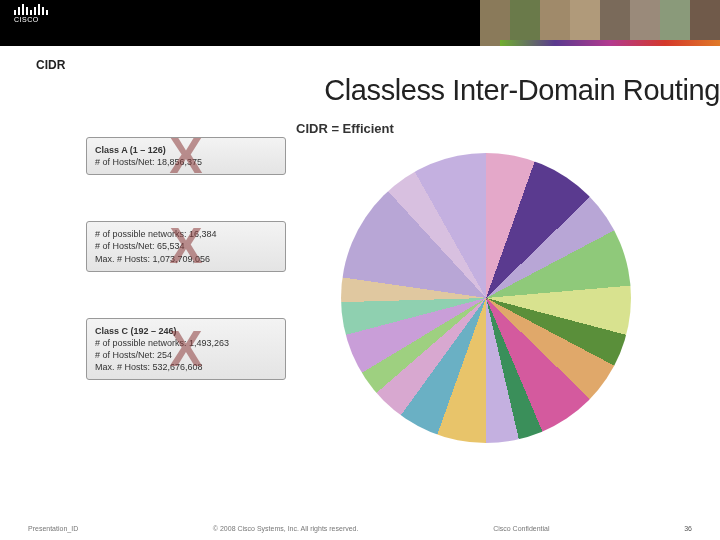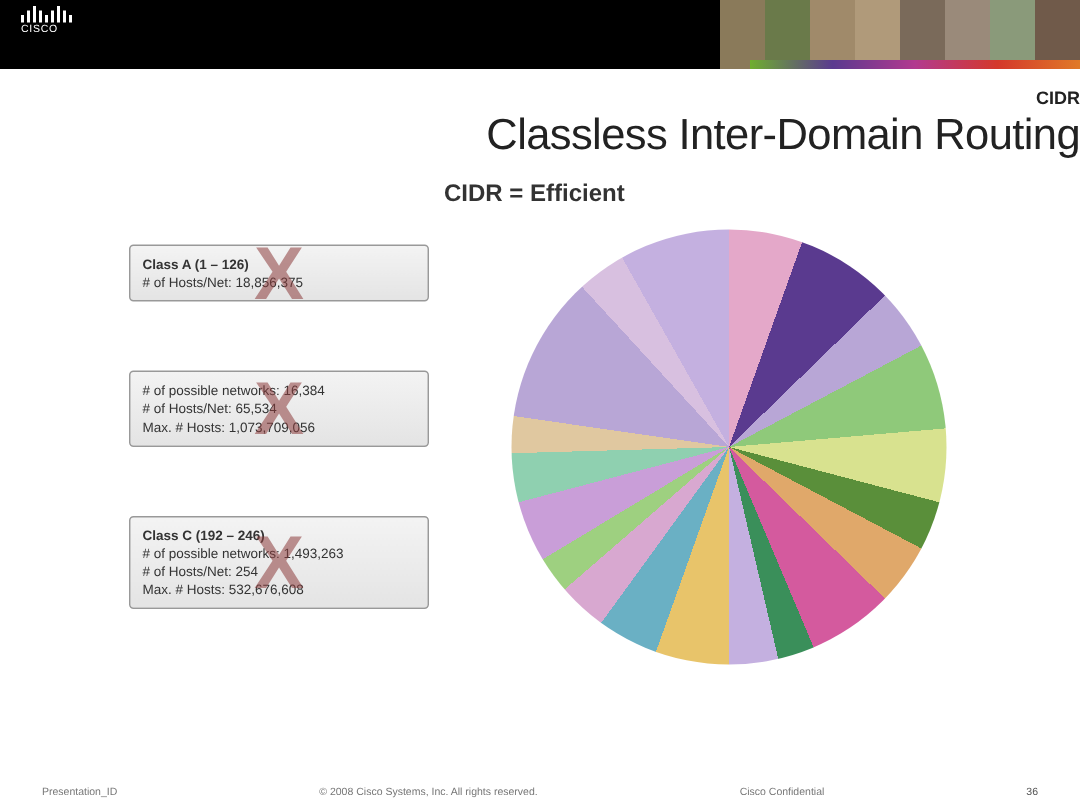--- a/index.html
+++ b/index.html
@@ -5,25 +5,25 @@
   * { margin: 0; padding: 0; box-sizing: border-box; }
   body { width: 720px; height: 540px; font-family: Arial, sans-serif; background: #fff; position: relative; overflow: hidden; }
   .top-bar { position: relative; height: 46px; background: #000; }
   .logo { position: absolute; left: 14px; top: 4px; }
   .logo-bars { display: flex; gap: 2px; align-items: flex-end; }
   .logo-bars span { width: 2px; background: #fff; display: inline-block; }
   .logo-text { color: #fff; font-size: 7px; letter-spacing: 0.5px; margin-top: 1px; }
   .collage { position: absolute; right: 0; top: 0; height: 46px; width: 240px; display: flex; }
   .collage div { flex: 1; }
   .grad-bar { position: absolute; right: 0; bottom: 0; height: 6px; width: 220px; background: linear-gradient(90deg,#6fae2e 0%,#5a3a8f 25%,#b23a8f 50%,#d4382b 75%,#e07a28 100%); }
-  .topic { font-size: 12px; font-weight: bold; color: #222; margin: 12px 0 2px 36px; text-align: right; }
+  .topic { font-size: 12px; font-weight: bold; color: #222; margin: 12px 0 2px 36px; }
   .title { font-size: 29px; color: #222; margin: 0 0 14px 36px; letter-spacing: -0.4px; text-align: right; }
   .content { position: relative; margin: 0 36px; }
-  .cidr-label { position: absolute; left: 260px; top: 0; font-size: 16px; font-weight: bold; color: #333; }
-  .cards { position: absolute; left: 50px; top: 42px; width: 200px; }
+  .cidr-label { position: absolute; left: 260px; top: 0; font-size: 13px; font-weight: bold; color: #333; }
+  .cards { position: absolute; left: 50px; top: 16px; width: 200px; }
   .card { position: relative; border: 1px solid #999; border-radius: 3px; background: linear-gradient(180deg,#f3f3f3,#e4e4e4); padding: 6px 8px; margin-bottom: 46px; font-size: 9px; line-height: 1.35; color: #333; }
   .card .ct { font-weight: bold; }
   .card .x { position: absolute; left: 50%; top: 50%; transform: translate(-50%,-50%); font-size: 50px; line-height: 1; font-weight: bold; color: rgba(140,60,60,0.55); font-family: "Arial Black", Arial, sans-serif; pointer-events: none; }
   .pie { position: absolute; left: 305px; top: 32px; width: 290px; height: 290px; border-radius: 50%; background: #fafafa; }
   .footer { position: absolute; bottom: 8px; left: 0; right: 0; display: flex; justify-content: space-between; padding: 0 28px; font-size: 7px; color: #777; }
   .footer .pg { color: #555; }
 </style>
 </head>
 <body>
 

